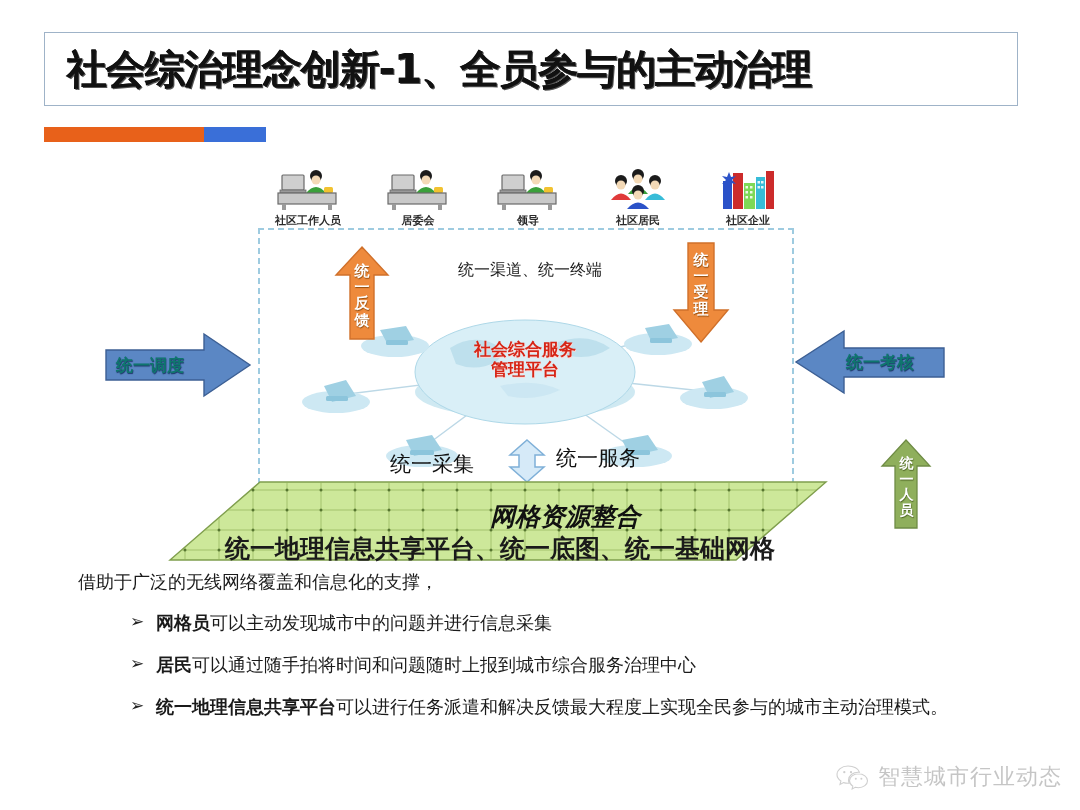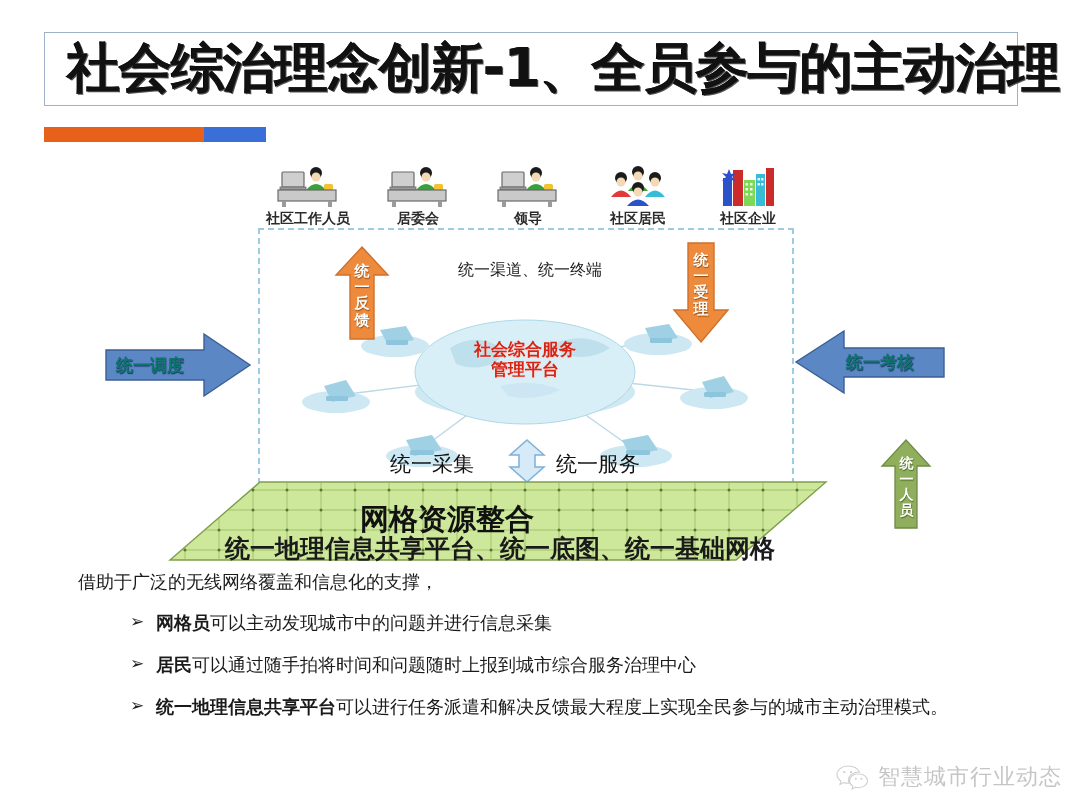--- a/index.html
+++ b/index.html
@@ -19,21 +19,21 @@
   .title-box {
     position: absolute;
     left: 44px; top: 32px;
     width: 972px; height: 72px;
     border: 1px solid #9fb3c8;
     background: #ffffff;
     display: flex; align-items: center;
   }
   .title-text {
     font-family: "DejaVu Sans", "Liberation Sans", sans-serif;
-    font-size: 53px;
+    font-size: 40px;
     font-weight: 900;
     letter-spacing: -1px;
     color: #111111;
     padding-left: 22px;
     white-space: nowrap;
     text-shadow: 1px 1px 0 #555, -0.5px -0.5px 0 #000;
   }
   .accent-bar {
     position: absolute;
     left: 44px; top: 127px;
@@ -65,21 +65,21 @@
   }
   .actor {
     width: 100px;
     display: flex; flex-direction: column;
     align-items: center;
   }
   .actor-glyph { height: 44px; display:block; }
   .actor-label {
     margin-top: 2px;
     font-family: "DejaVu Sans", sans-serif;
-    font-size: 14px;
+    font-size: 11px;
     font-weight: 700;
     color: #2b2b2b;
     white-space: nowrap;
   }
 
   
   .dashed-box {
     position: absolute;
     left: 258px; top: 78px;
     width: 532px; height: 252px;
@@ -167,38 +167,39 @@
   
   .cs-label {
     position: absolute;
     font-family: "DejaVu Sans", sans-serif;
     font-size: 21px;
     font-weight: 400;
     color: #111111;
     white-space: nowrap;
   }
   .collect-label { left: 390px; top: 300px; }
-  .service-label { left: 556px; top: 300px; text-align: right; }
+  .service-label { left: 556px; top: 294px; text-align: right; }
 
   
   .ground {
     position: absolute;
     left: 168px; top: 330px;
     width: 660px; height: 82px;
   }
   .ground-title {
     position: absolute;
     left: 360px; top: 350px;
     width: 280px;
-    text-align: left;
-    font-family: "DejaVu Sans", sans-serif;
-    font-size: 29px;
+    text-align: right;
+    font-family: "DejaVu Sans", sans-serif;
+    font-size: 25px;
     font-weight: 900;
     color: #111111;
     white-space: nowrap;
+    font-style: italic;
   }
   .ground-sub {
     position: absolute;
     left: 200px; top: 382px;
     width: 600px;
     text-align: center;
     font-family: "DejaVu Sans", sans-serif;
     font-size: 25px;
     font-weight: 700;
     color: #1a1a1a;

